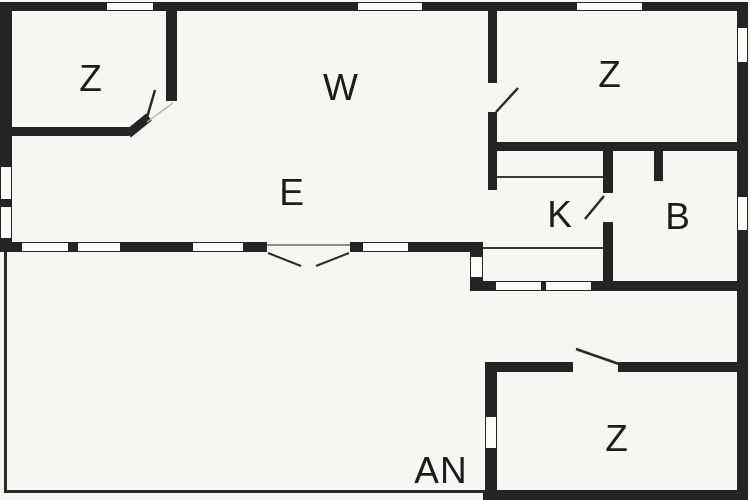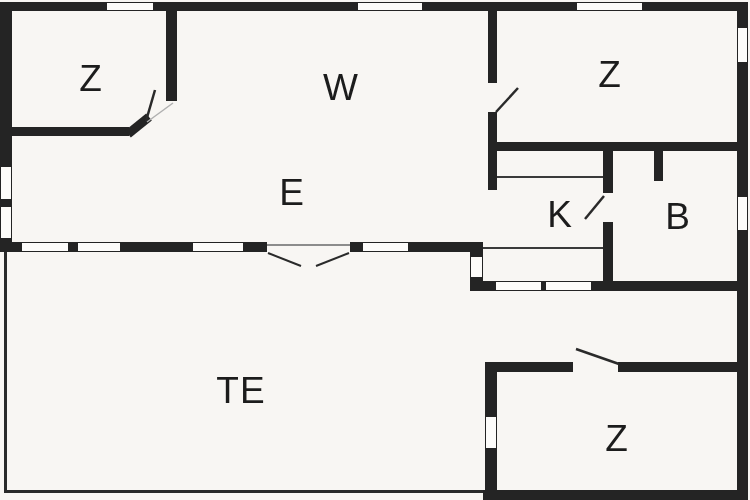--- a/index.html
+++ b/index.html
@@ -92,16 +92,16 @@
     <line x1="268" y1="253" x2="301" y2="266" stroke="#2a2a2a" stroke-width="2"></line>
     <line x1="349" y1="253" x2="316" y2="266" stroke="#2a2a2a" stroke-width="2"></line>
   </svg>
 
   <div class="lbl" style="left:91px;top:78px;">Z</div>
   <div class="lbl" style="left:341px;top:87px;">W</div>
   <div class="lbl" style="left:610px;top:74px;">Z</div>
   <div class="lbl" style="left:292px;top:192px;">E</div>
   <div class="lbl" style="left:560px;top:214px;">K</div>
   <div class="lbl" style="left:678px;top:216px;">B</div>
-  <div class="lbl" style="left:241px;top:390px;">TE</div>
+  <div class="lbl" style="left:441px;top:470px;">AN</div>
   <div class="lbl" style="left:617px;top:438px;">Z</div>
 
 </div>
 
 </body></html>

